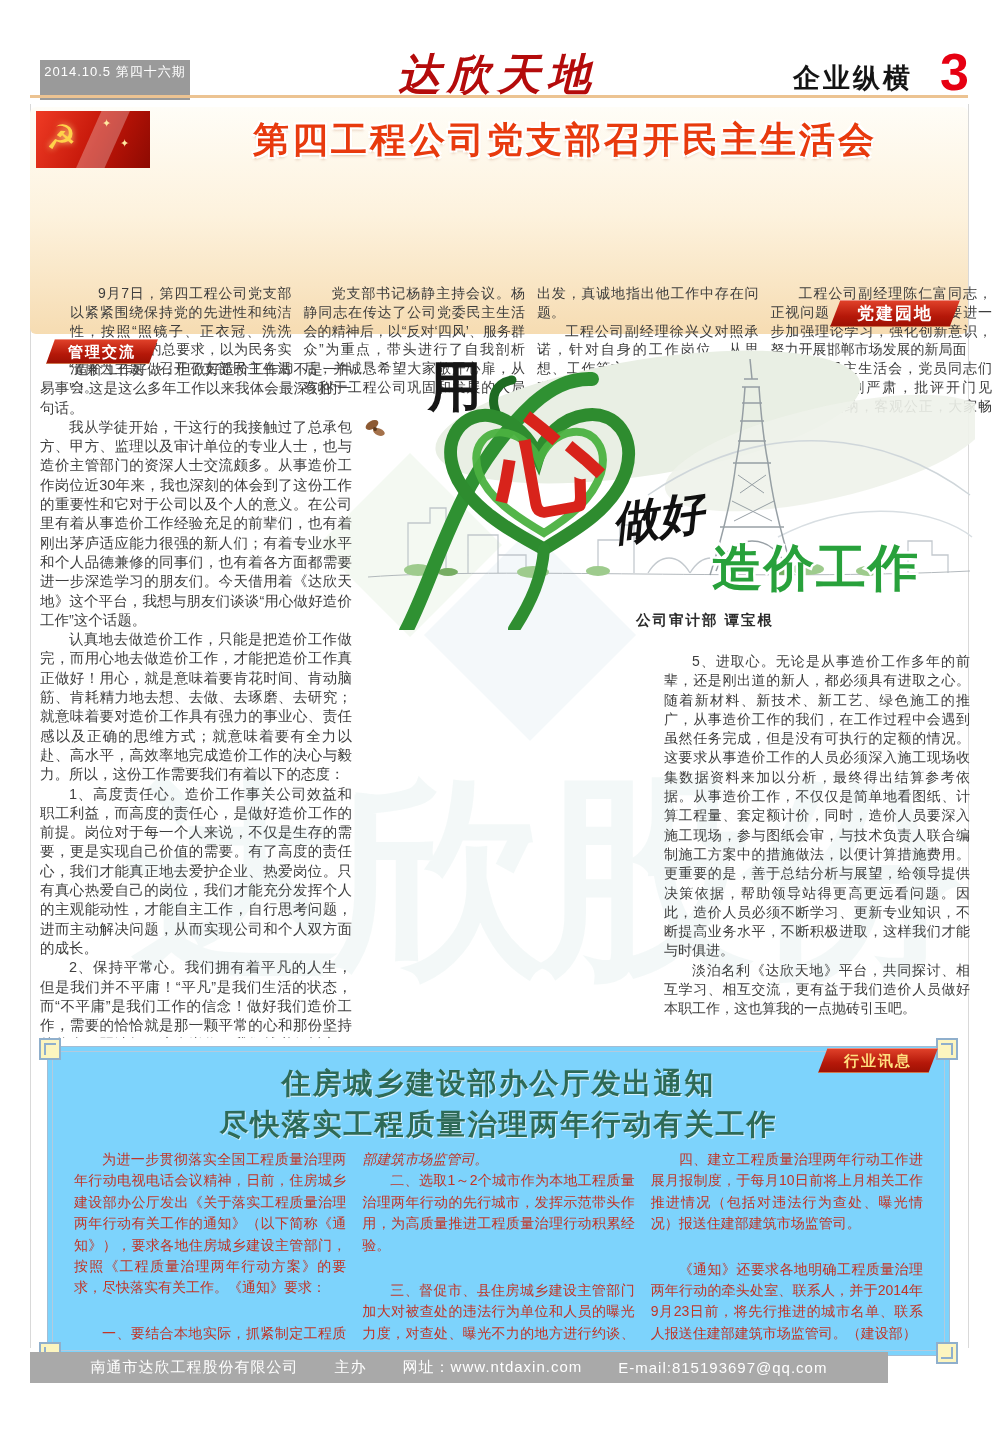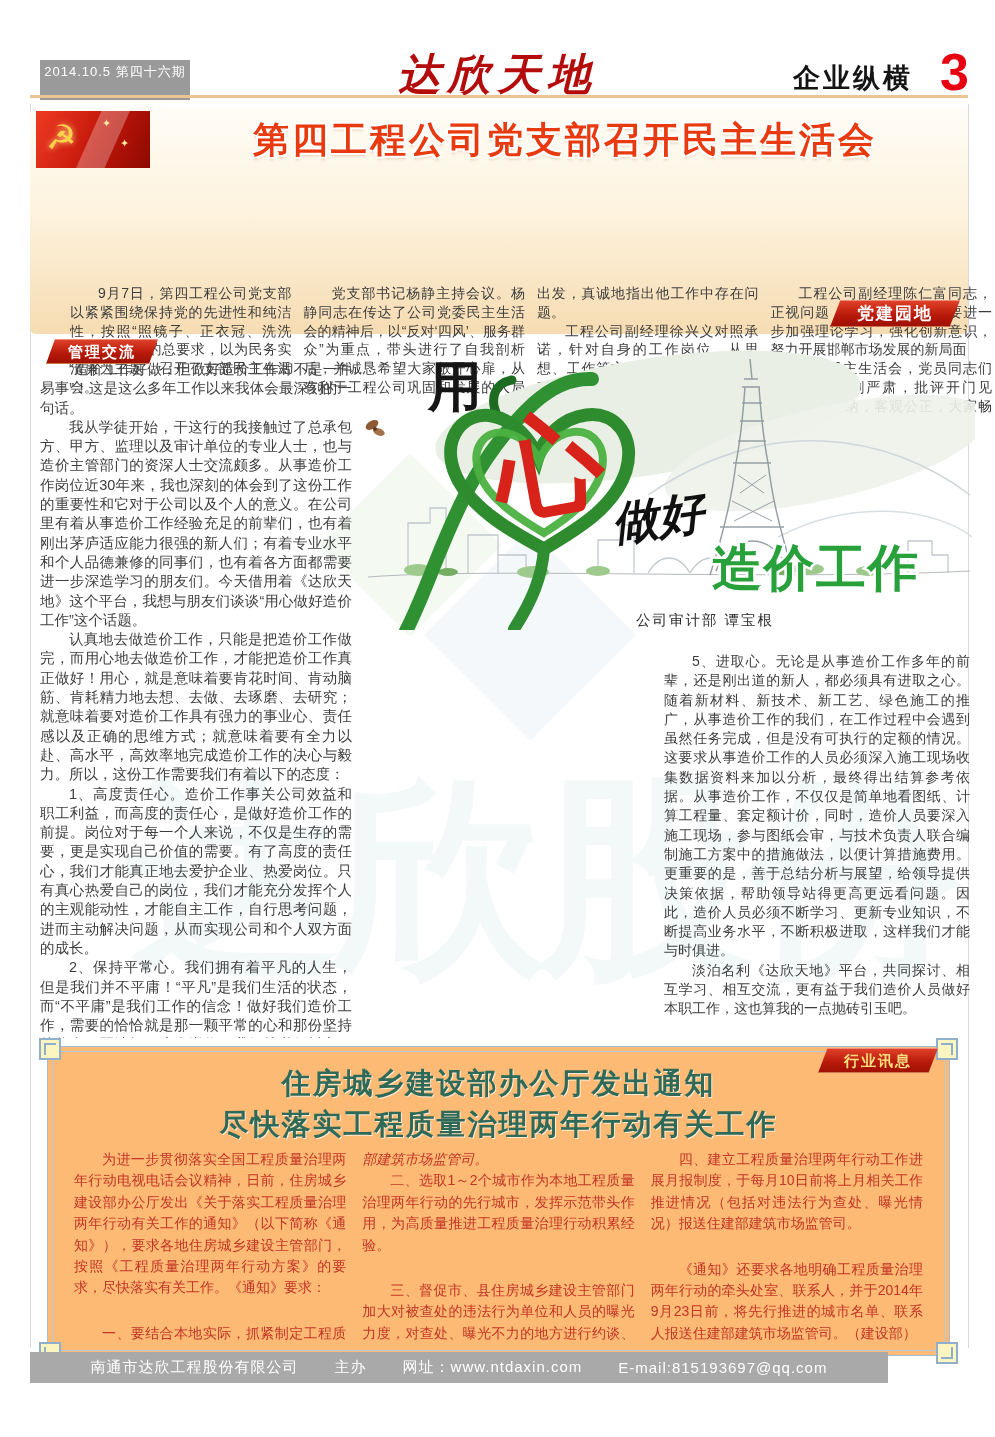--- a/index.html
+++ b/index.html
@@ -52,31 +52,31 @@
   
   .a2-col{position:absolute;z-index:2;font-size:14px;line-height:19.3px;color:#3e3e3e;
           text-align:justify;overflow:hidden;}
   .a2-col1{left:40px;top:360px;width:312px;height:678px;font-size:14.5px;}
   .a2-col2{left:352px;top:543px;width:306px;height:495px;}
   .a2-col3{left:664px;top:652px;width:306px;height:385px;}
   .notch1{float:right;width:150px;height:40px;}
   .notch2{float:right;clear:right;width:92px;height:58px;}
 
   .hero{position:absolute;left:348px;top:345px;width:627px;height:285px;z-index:1;}
-  .hero-caption{position:absolute;left:636px;top:611px;z-index:3;font-size:14.5px;font-weight:normal;
+  .hero-caption{position:absolute;left:636px;top:611px;z-index:3;font-size:14.5px;font-weight:bold;
           color:#2b2b2b;letter-spacing:2px;}
   .deco-diamond{position:absolute;z-index:0;transform:rotate(45deg);}
   .deco-d1{left:455px;top:560px;width:150px;height:150px;background:#dfeaf2;opacity:.35;}
   .deco-d2{left:345px;top:480px;width:130px;height:130px;background:#e3efdf;opacity:.4;}
   .watermark{position:absolute;left:125px;top:735px;z-index:0;font-size:215px;font-weight:bold;
           color:#0f766e;opacity:.045;letter-spacing:-8px;white-space:nowrap;}
 
   
   .notice{position:absolute;left:47px;top:1046px;width:901px;height:308px;z-index:2;
-          background:#fdba74;border:1px solid #a3bdd4;}
+          background:#7dd3fc;border:1px solid #a3bdd4;}
   .notice .inner-frame{position:absolute;inset:4px;border:1px solid #b4cadd;pointer-events:none;}
   .nc{position:absolute;width:18px;height:18px;border:2px solid #8fafcc;background:#fcf5bf;z-index:3;}
   .nc::after{content:"";position:absolute;inset:3px;border:2px solid #8fafcc;border-right:none;border-bottom:none;}
   .nc-tl{left:-9px;top:-9px;} .nc-tr{right:-9px;top:-9px;transform:rotate(90deg);}
   .nc-br{right:-9px;bottom:-9px;transform:rotate(180deg);} .nc-bl{left:-9px;bottom:-9px;transform:rotate(270deg);}
   .notice-title{position:absolute;left:0;right:0;top:16px;text-align:center;
           font-size:29px;font-weight:900;color:#2e6a57;letter-spacing:2px;line-height:41px;
           text-shadow:1px 1px 0 rgba(255,255,255,.7);}
   .notice-cols{position:absolute;left:26px;right:26px;top:102px;bottom:12px;display:flex;gap:16px;}
   .n-col{flex:1;font-size:14px;line-height:21.4px;color:#c13527;text-align:justify;overflow:hidden;}

